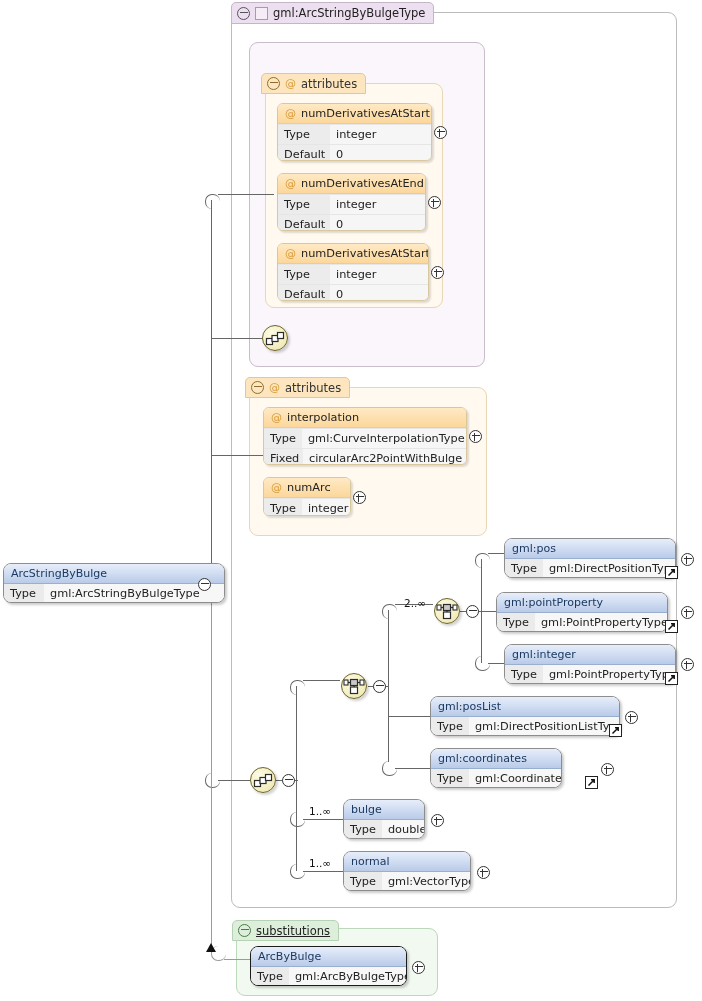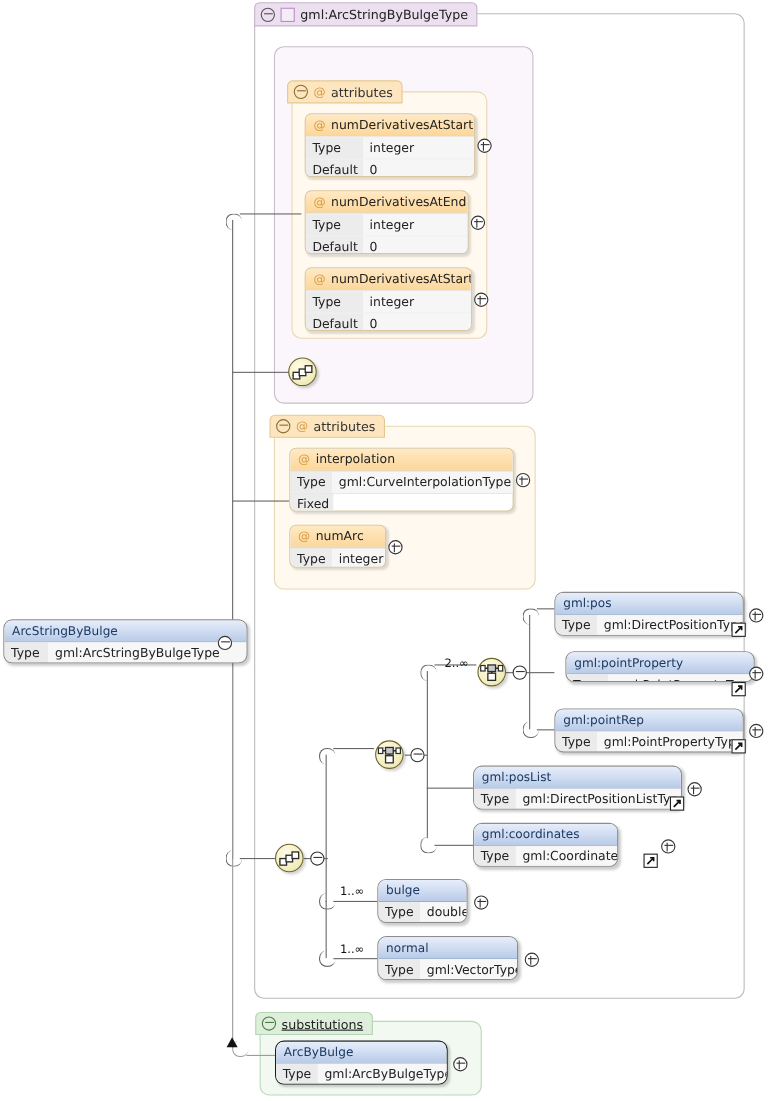--- a/index.html
+++ b/index.html
@@ -294,20 +294,21 @@
     <div class="hd">
       <span class="atglyph">@</span>
       <span>interpolation</span>
     </div>
     <div class="row">
       <div class="k" style="width:39px;">Type</div>
       <div class="v">gml:CurveInterpolationType</div>
     </div>
     <div class="row">
       <div class="k" style="width:39px;">Fixed</div>
+      <div class="v">circularArc2PointWithBulge</div>
     </div>
   </div>
   <div class="plus" style="left:469px;top:430px;"></div>
 
   <div class="abox" style="left:263px;top:477px;width:88px;height:39px;">
     <div class="hd">
       <span class="atglyph">@</span>
       <span>numArc</span>
     </div>
     <div class="row">
@@ -324,36 +325,36 @@
       <div class="v">gml:DirectPositionType</div>
     </div>
   </div>
   <div class="linkarrow" style="left:665px;top:566px;">
     <svg width="9" height="9" viewBox="0 0 9 9">
         <path d="M1.5 7.5 L7 2 M4 1.8 L7.2 1.8 L7.2 5" stroke="#111" stroke-width="1.5" fill="none"></path>
       </svg>
   </div>
   <div class="plus" style="left:681px;top:553px;"></div>
 
-  <div class="ebox" style="left:514px;top:592px;width:172px;height:28px;">
+  <div class="ebox" style="left:496px;top:592px;width:172px;height:40px;">
     <div class="hd">gml:pointProperty</div>
     <div class="row">
       <div class="k" style="width:42px;">Type</div>
       <div class="v">gml:PointPropertyType</div>
     </div>
   </div>
   <div class="linkarrow" style="left:665px;top:620px;">
     <svg width="9" height="9" viewBox="0 0 9 9">
         <path d="M1.5 7.5 L7 2 M4 1.8 L7.2 1.8 L7.2 5" stroke="#111" stroke-width="1.5" fill="none"></path>
       </svg>
   </div>
   <div class="plus" style="left:681px;top:606px;"></div>
 
   <div class="ebox" style="left:504px;top:644px;width:172px;height:40px;">
-    <div class="hd">gml:pointRep</div>
+    <div class="hd">gml:integer</div>
     <div class="row">
       <div class="k" style="width:42px;">Type</div>
       <div class="v">gml:PointPropertyType</div>
     </div>
   </div>
   <div class="linkarrow" style="left:665px;top:672px;">
     <svg width="9" height="9" viewBox="0 0 9 9">
         <path d="M1.5 7.5 L7 2 M4 1.8 L7.2 1.8 L7.2 5" stroke="#111" stroke-width="1.5" fill="none"></path>
       </svg>
   </div>

